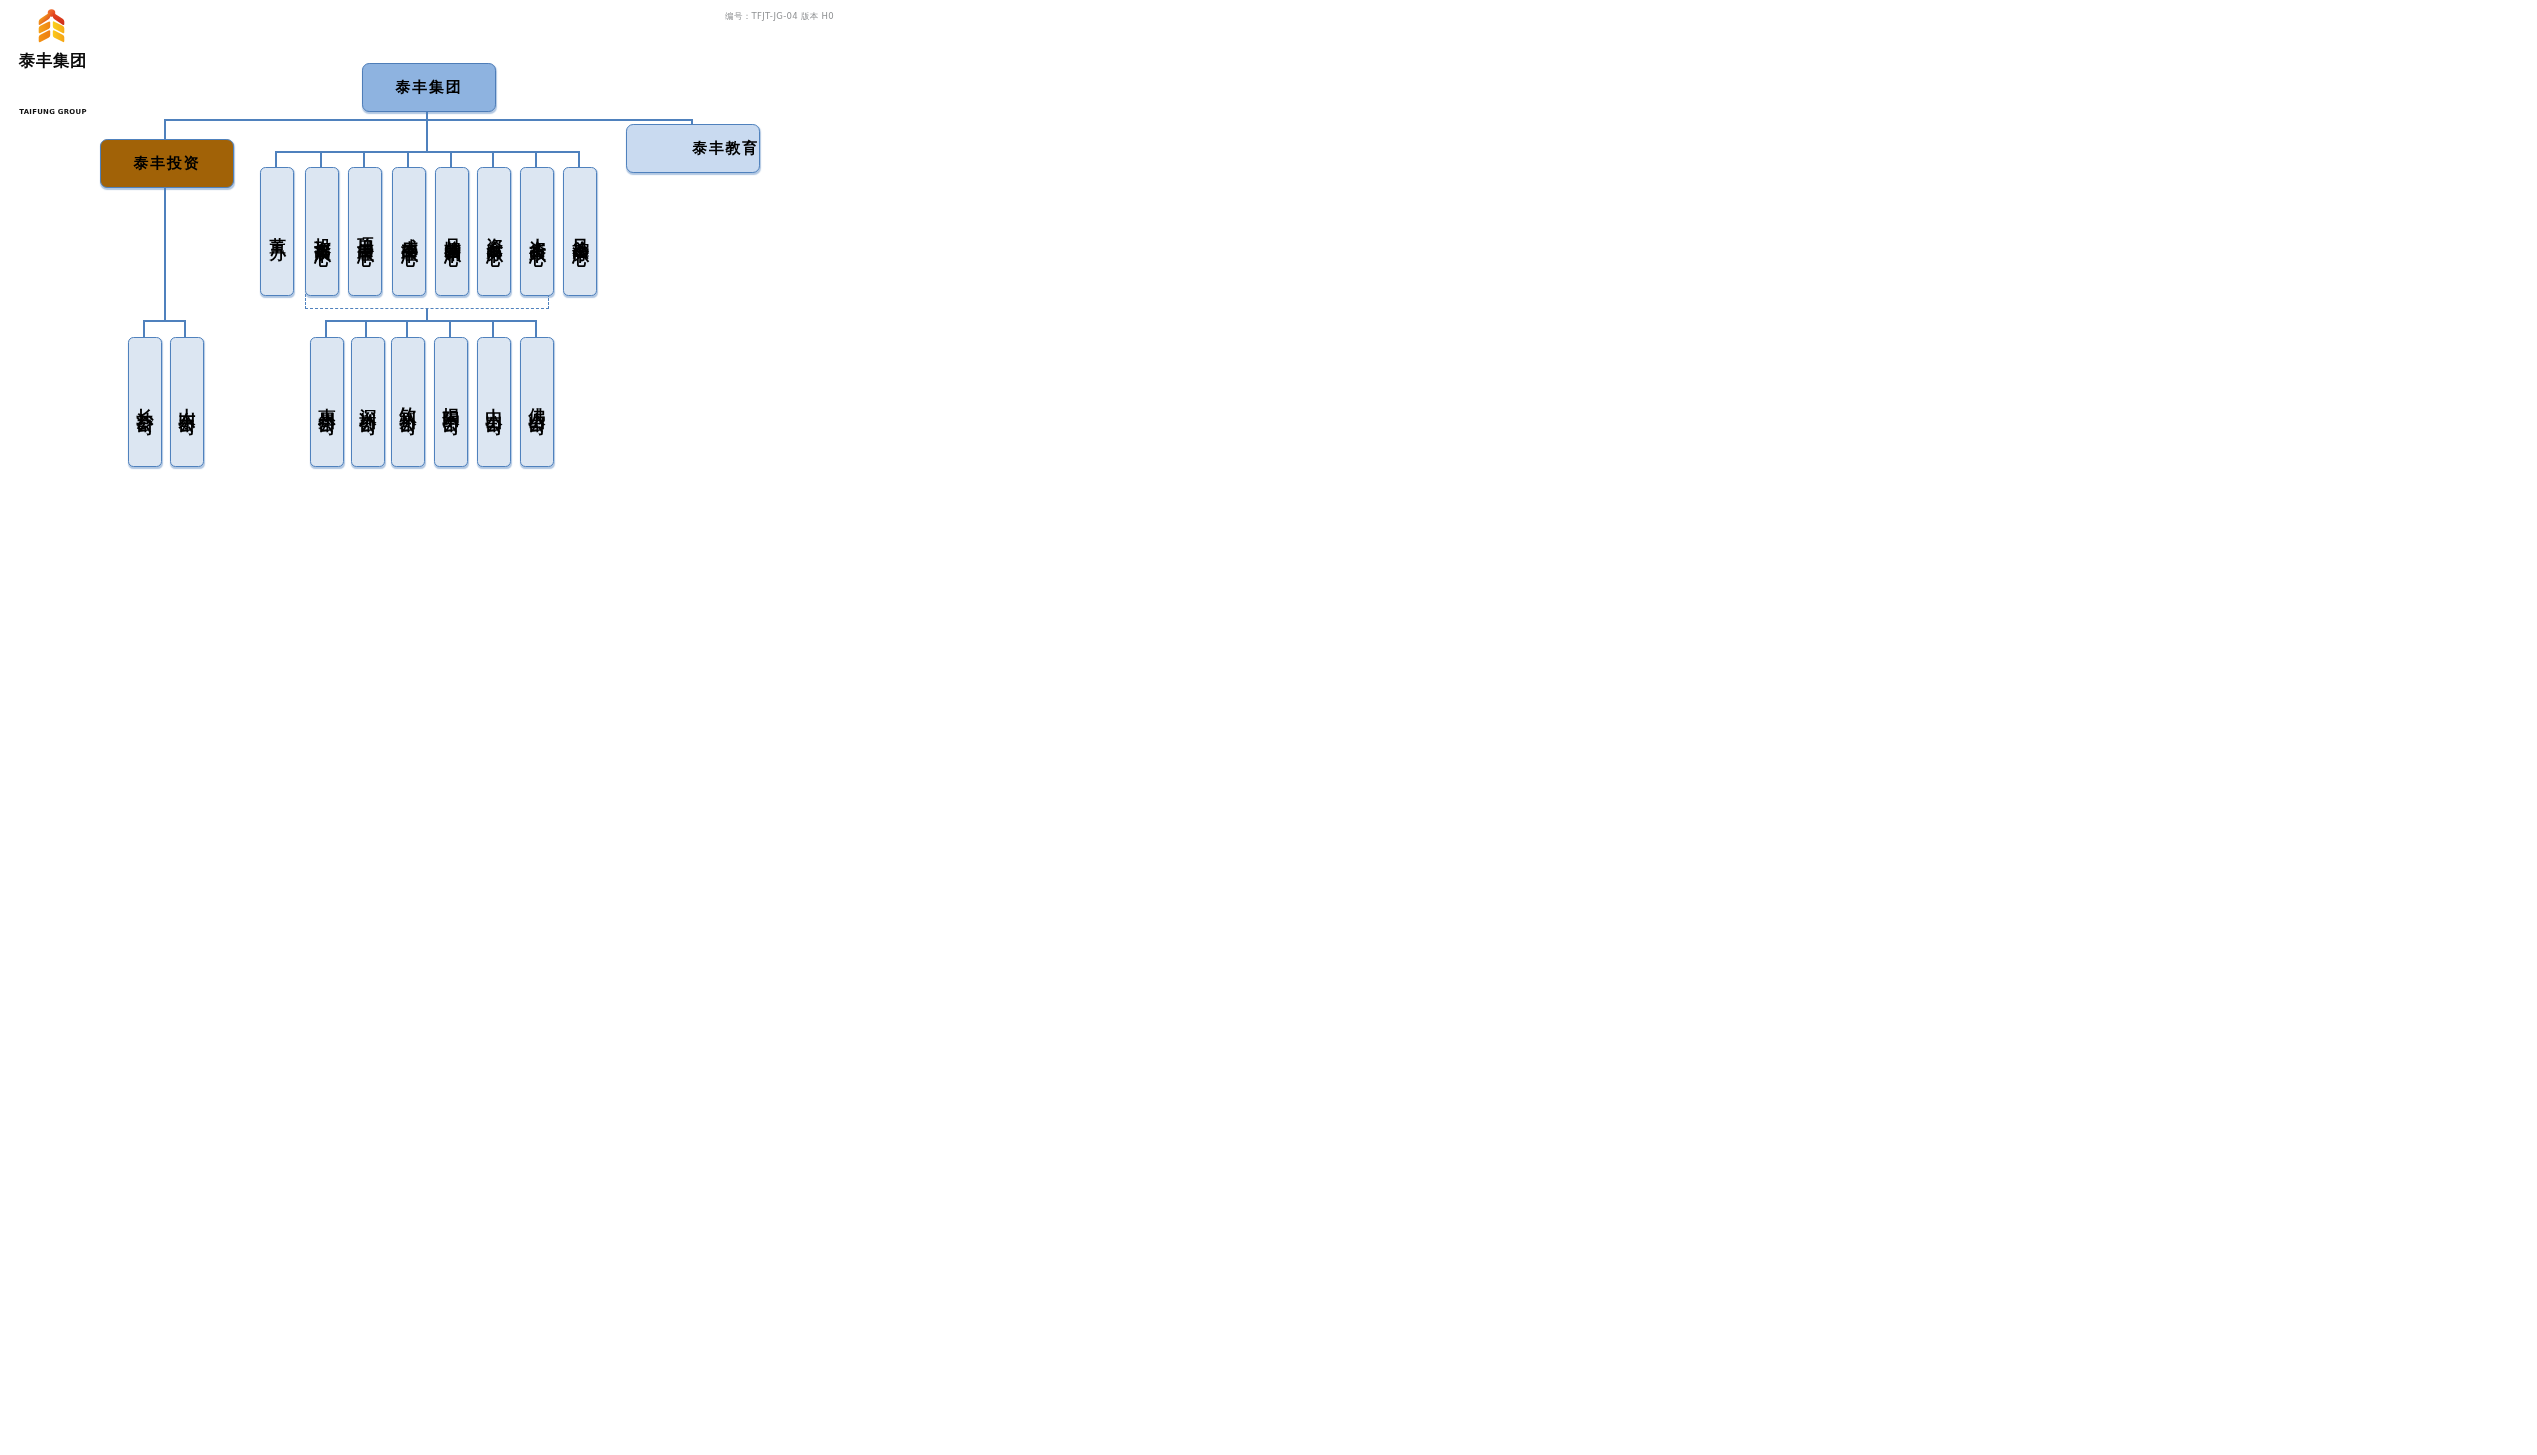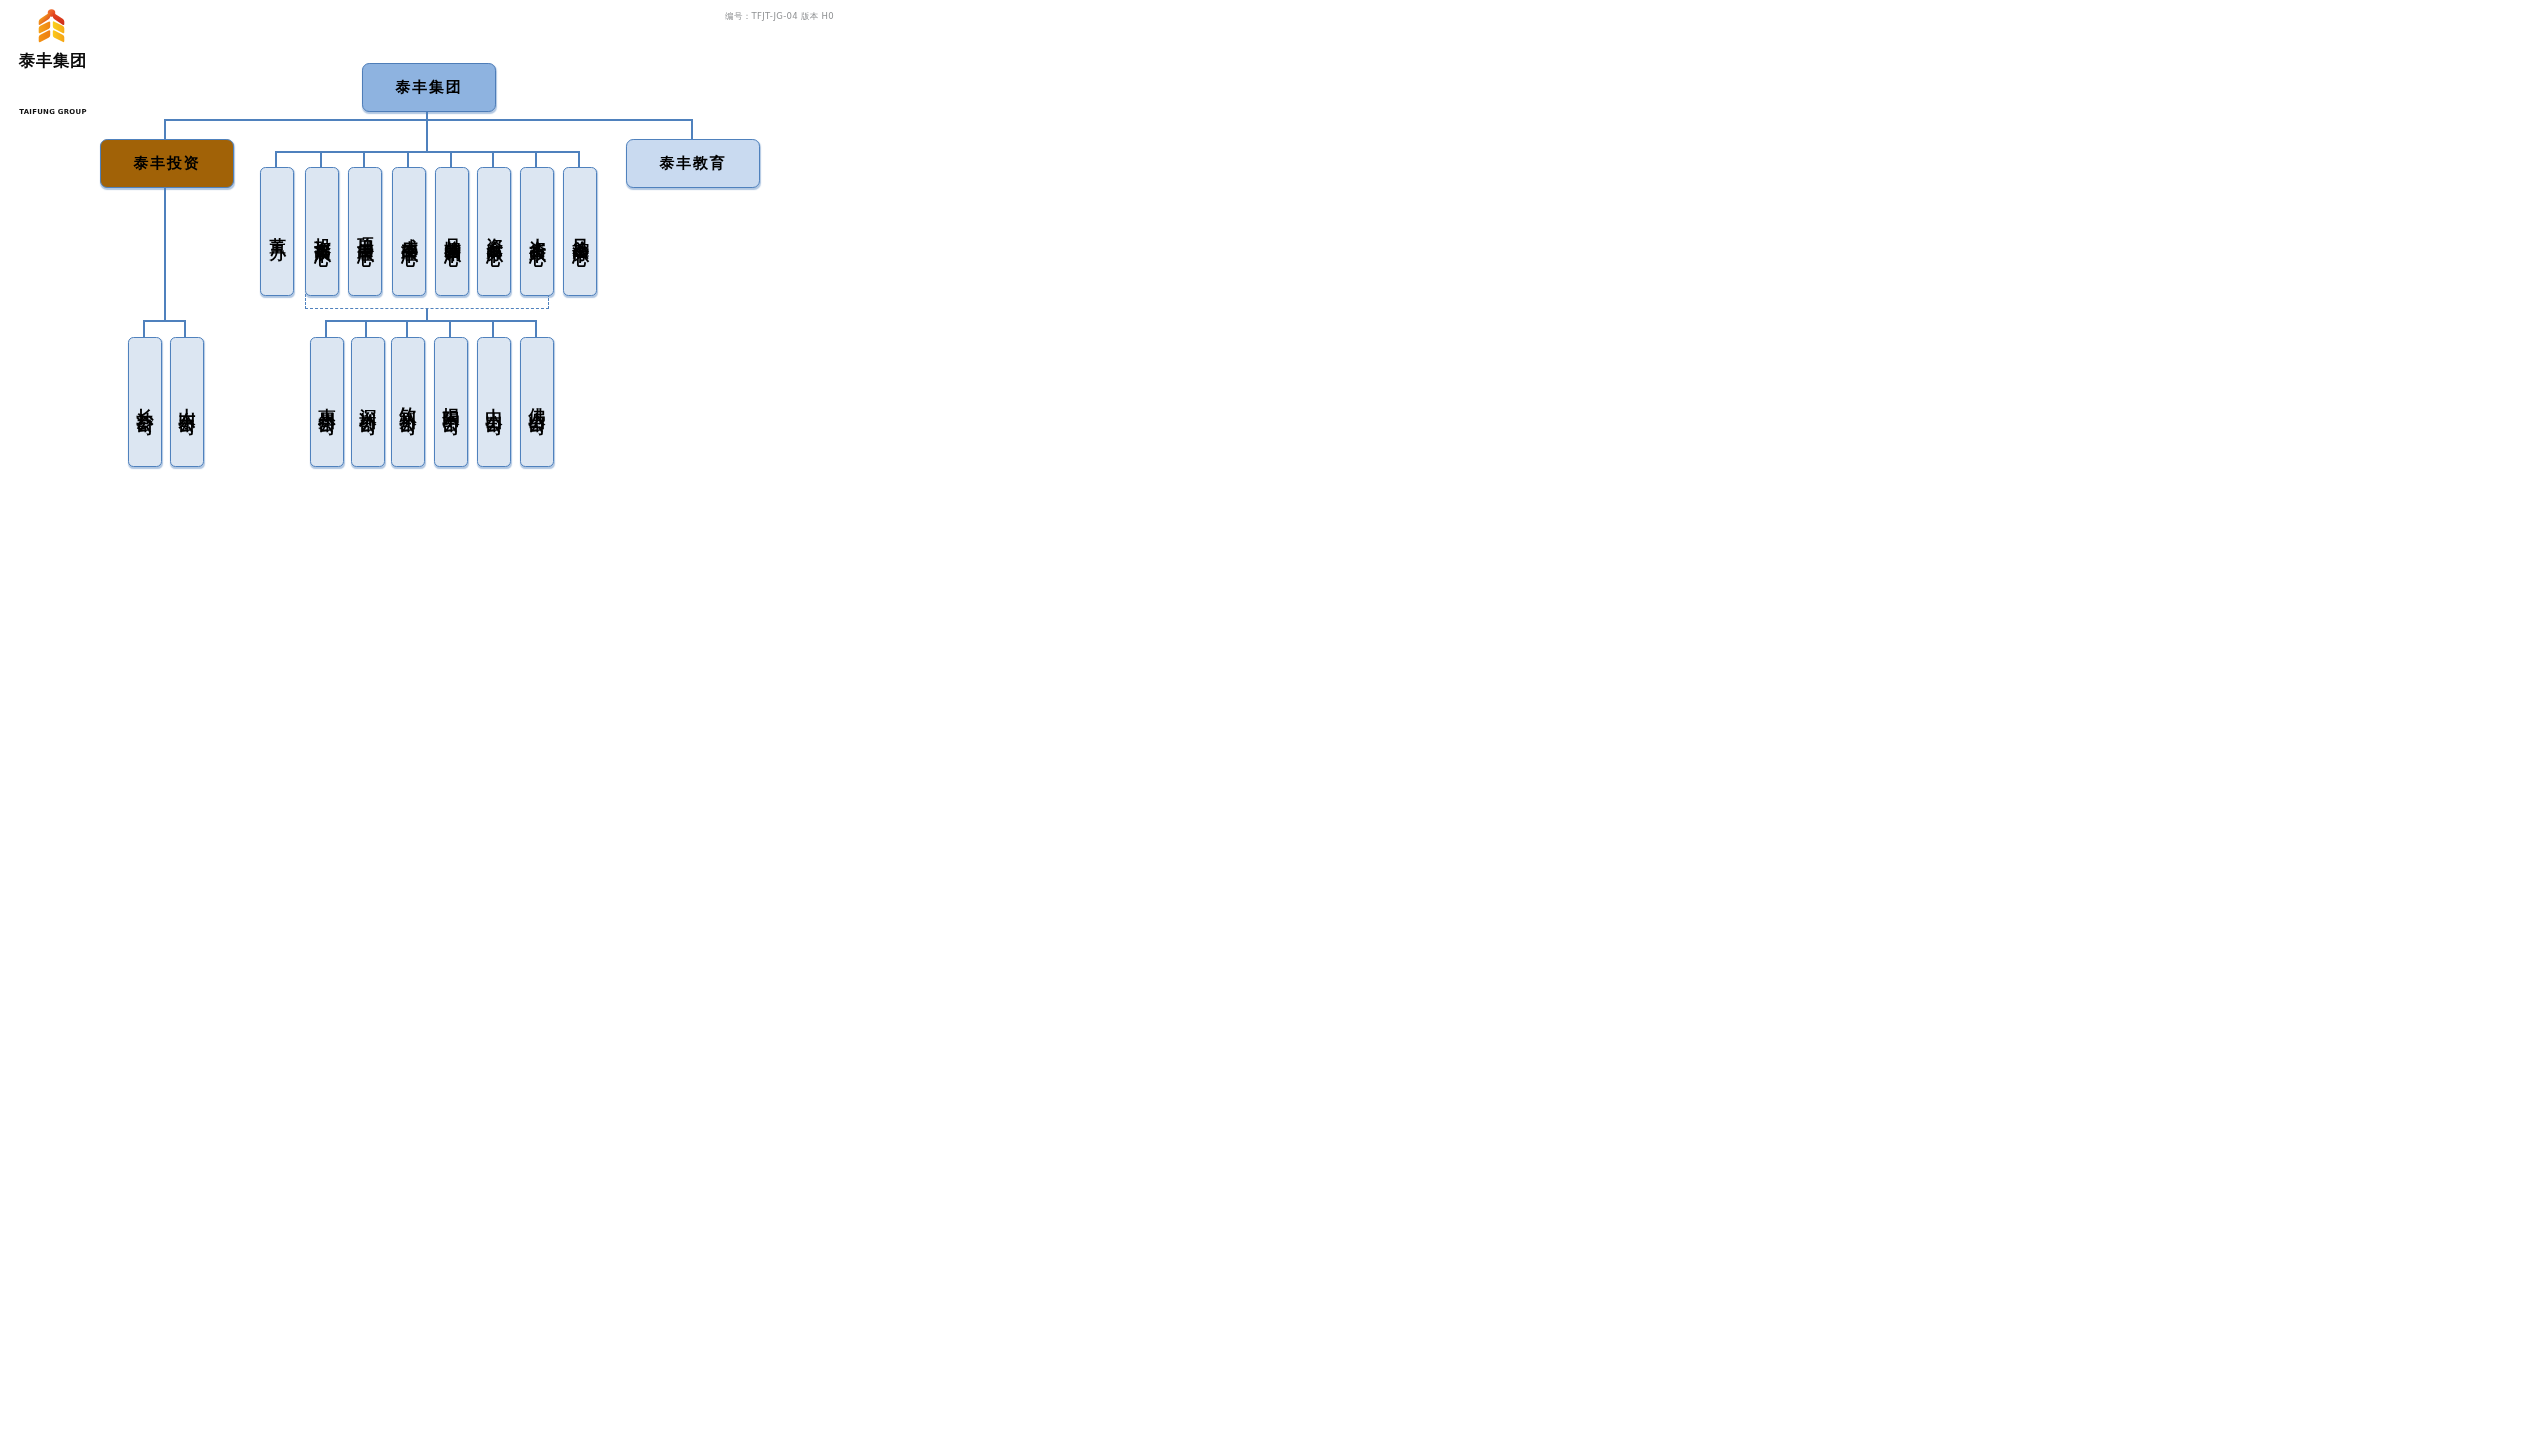--- a/index.html
+++ b/index.html
@@ -53,21 +53,21 @@
 
   
   .node{position:absolute;display:flex;align-items:center;justify-content:center;
         border:1.1px solid #4f81bd;background:#dce6f2;border-radius:5.5px;
         box-shadow:0.8px 1.7px 1.1px rgba(79,129,189,0.45);color:#000;}
   .node .lbl{font-weight:bold;color:#000;text-align:center;}
   .big{width:132px;height:47px;border-radius:7.2px;border-width:1.4px;}
   .big .lbl{font-size:15px;letter-spacing:1.7px;white-space:nowrap;}
   .n-root{left:362px;top:63px;background:#8eb3e0;border-color:#4e7db8;}
   .n-invest{left:100px;top:139px;background:#a16207;}
-  .n-edu{left:626px;top:139px;background:#c9daf0;}
+  .n-edu{left:626px;top:124px;background:#c9daf0;justify-content:flex-end;}
 
   .tall{width:32px;background:#dce6f2;}
   .tall .lbl{writing-mode:vertical-rl;text-orientation:upright;line-height:1;font-size:16.5px;letter-spacing:2.2px;}
   .dept{top:167px;height:127px;}
   .n-dp1{left:260px;} .n-dp1 .lbl{letter-spacing:7.2px;}
   .n-dp2{left:305px;}
   .n-dp3{left:348px;}
   .n-dp4{left:392px;}
   .n-dp5{left:435px;}
   .n-dp6{left:477px;}

